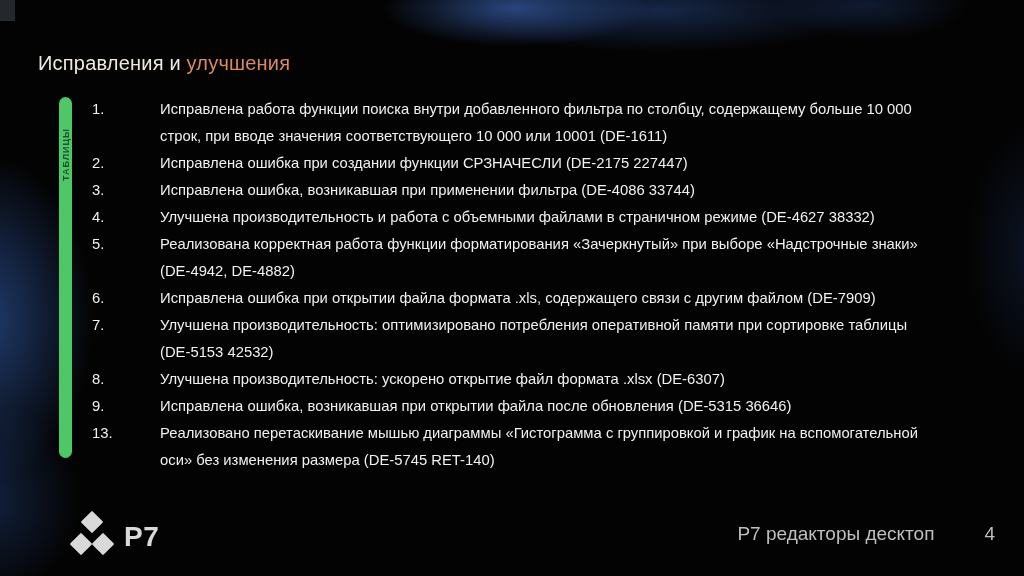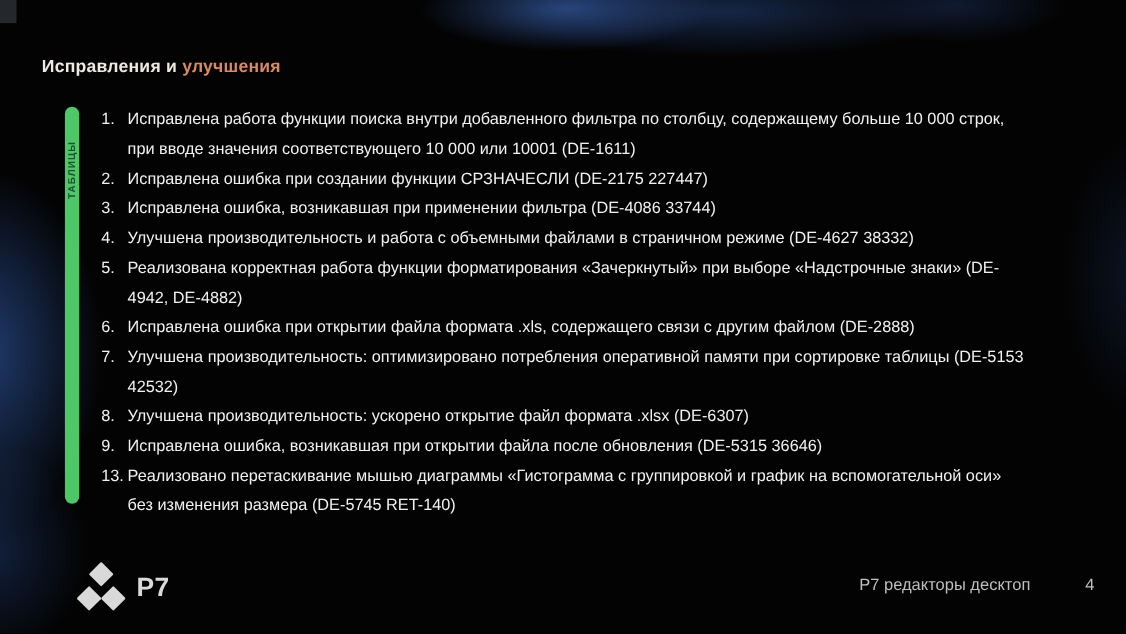--- a/index.html
+++ b/index.html
@@ -16,21 +16,21 @@
       radial-gradient(ellipse 120px 130px at -10px 500px, rgba(30,58,110,0.55), rgba(30,58,110,0) 75%),
       radial-gradient(ellipse 90px 170px at 1034px 250px, rgba(28,52,100,0.35), rgba(28,52,100,0) 75%),
       #030303;
   }
   .corner-box {
     position:absolute; left:0; top:0; width:15px; height:21px;
     background:#24272c;
   }
   .title {
     position:absolute; left:38px; top:52px;
-    font-size:16px; font-weight:700; color:#efe9e2;
+    font-size:20px; font-weight:400; color:#efe9e2;
     letter-spacing:0.2px; white-space:nowrap;
   }
   .title .hl { color:#d98a5f; }
   .category-tab {
     position:absolute; left:59px; top:97px;
     width:13px; height:361px;
     background:#4ec766; border-radius:7px;
   }
   .tab-label {
     position:absolute; top:8px; left:0;
@@ -39,37 +39,37 @@
     display:flex; align-items:center; justify-content:center;
     font-size:9px; font-weight:700; letter-spacing:1px;
     color:#1d5230;
   }
   .changes {
     position:absolute; left:92px; top:96px; width:843px;
     color:#f1f1f1; font-size:14.8px; line-height:27px;
   }
   .row { display:flex; }
   .row .num { flex:0 0 24px; }
-  .row .txt { flex:1; }
+  .row .txt { flex:1;margin-left:44px; }
   .logo { position:absolute; left:70px; top:511px; width:48px; height:50px; }
   .diamond {
     position:absolute; width:16px; height:16px;
     background:#d9d9d9; transform:rotate(45deg); border-radius:1px;
   }
   .d-top    { left:14px; top:3px; }
   .d-left   { left:3px;  top:25px; }
   .d-right  { left:25px; top:25px; }
   .logo-text {
     position:absolute; left:124px; top:521px;
-    font-size:24px; font-weight:700; color:#d9d9d9; letter-spacing:0.5px;
+    font-size:28px; font-weight:700; color:#d9d9d9; letter-spacing:0.5px;
   }
   .footer-right {
     position:absolute; right:29px; top:523px;
     display:flex; align-items:baseline;
-    font-size:15px; color:#bfbfbf;text-align:center;
+    font-size:19px; color:#bfbfbf;text-align:center;
   }
   .footer-right .page-num { margin-left:50px; }
 </style>
 </head>
 <body>
 
 <div class="slide">
 
   <div class="corner-box"></div>
 
@@ -102,21 +102,21 @@
       <div class="txt">Улучшена производительность и работа с объемными файлами в страничном режиме (DE-4627 38332)</div>
     </div>
 
     <div class="row">
       <div class="num">5.</div>
       <div class="txt">Реализована корректная работа функции форматирования «Зачеркнутый» при выборе «Надстрочные знаки» (DE-4942, DE-4882)</div>
     </div>
 
     <div class="row">
       <div class="num">6.</div>
-      <div class="txt">Исправлена ошибка при открытии файла формата .xls, содержащего связи с другим файлом (DE-2888)</div>
+      <div class="txt">Исправлена ошибка при открытии файла формата .xls, содержащего связи с другим файлом (DE-7909)</div>
     </div>
 
     <div class="row">
       <div class="num">7.</div>
       <div class="txt">Улучшена производительность: оптимизировано потребления оперативной памяти при сортировке таблицы (DE-5153 42532)</div>
     </div>
 
     <div class="row">
       <div class="num">8.</div>
       <div class="txt">Улучшена производительность: ускорено открытие файл формата .xlsx (DE-6307)</div>

